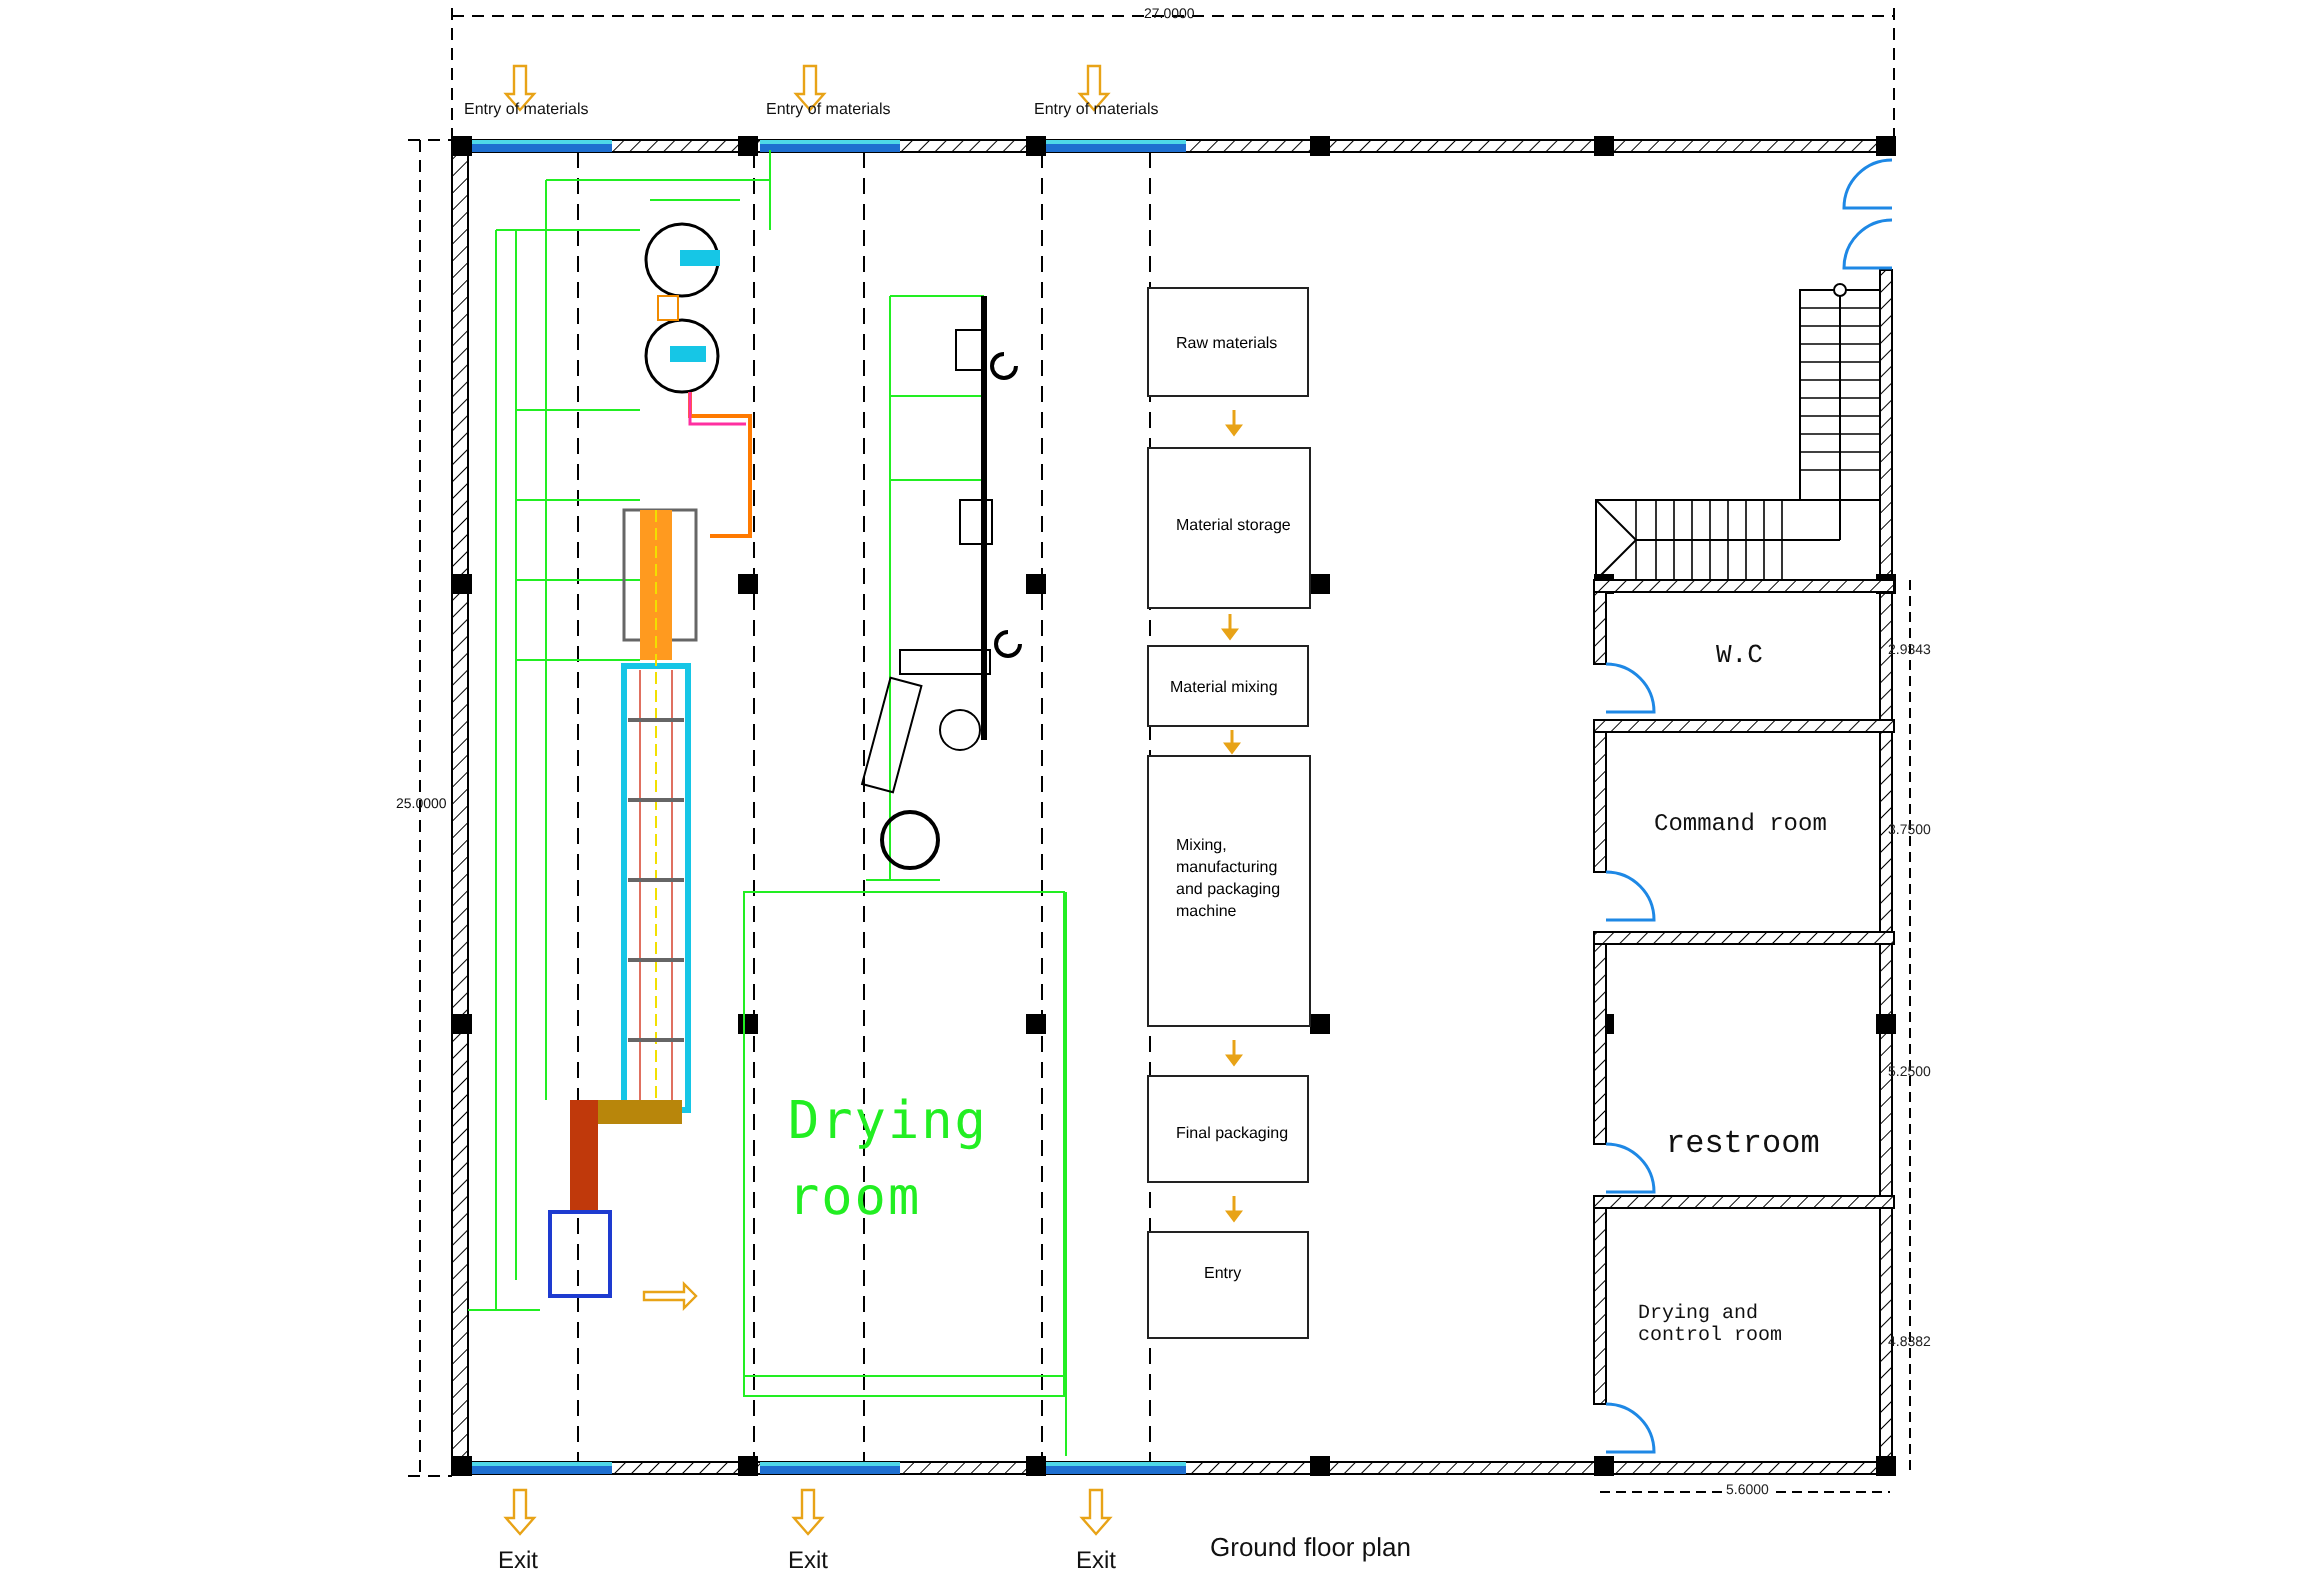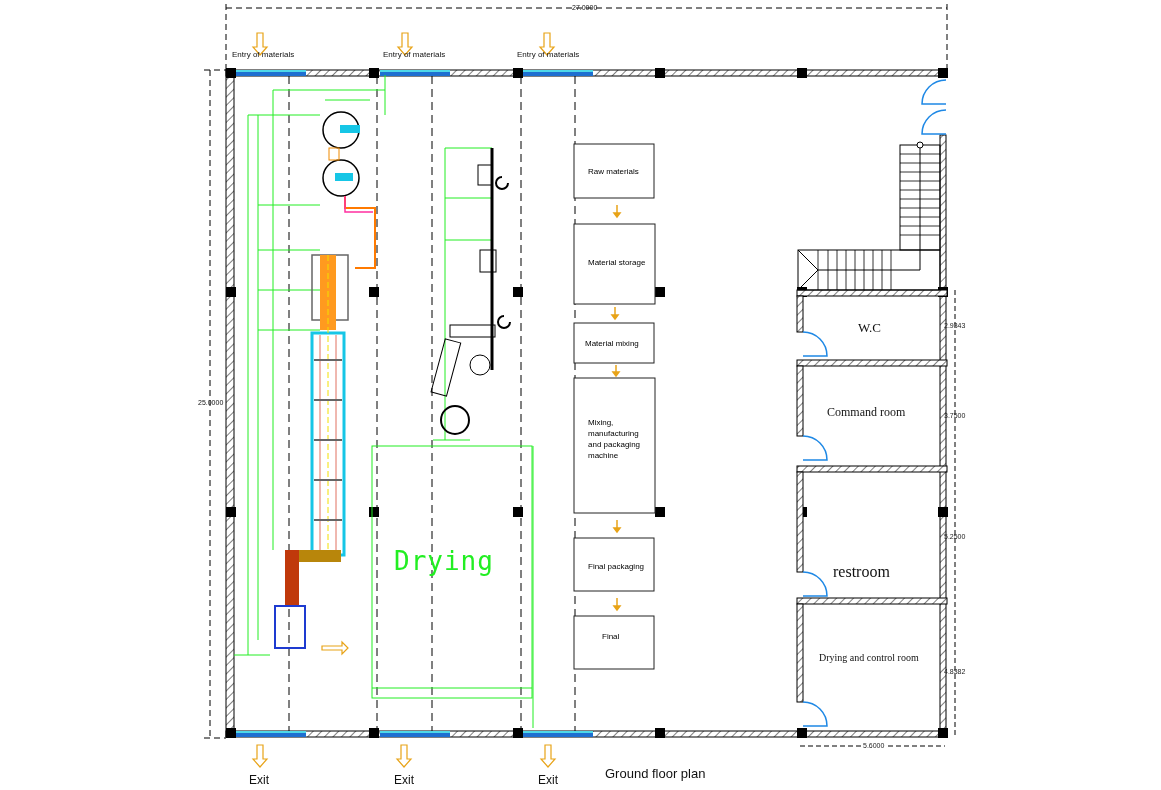--- a/index.html
+++ b/index.html
@@ -2,21 +2,21 @@
 <html><head>
 <meta charset="utf-8">
 <style>
   html,body{margin:0;padding:0;background:#fff;}
   body{width:1161px;height:790px;position:relative;overflow:hidden;font-family:"Liberation Sans",sans-serif;}
   #plan{position:absolute;left:0;top:0;width:1161px;height:790px;}
   .lbl{position:absolute;font-family:"Liberation Sans",sans-serif;color:#111;white-space:nowrap;}
   .sm{font-size:8px;margin-top:32px;}
   .dim{font-size:7px;color:#222;}
   .box-lbl{font-size:8px;position:absolute;line-height:11px;}
-  .room-lbl{position:absolute;color:#111;font-family:Liberation Serif, serif;}
+  .room-lbl{position:absolute;color:#111;font-family:Liberation Mono, monospace;}
   .dry{position:absolute;font-family:"DejaVu Sans Mono",monospace;color:#22ee22;font-size:26px;line-height:38px;letter-spacing:1px;}
 </style>
 </head>
 <body>
 
 <svg id="plan" viewBox="0 0 1161 790" xmlns="http://www.w3.org/2000/svg">
   <defs>
     <pattern id="hatch" width="6" height="6" patternUnits="userSpaceOnUse" patternTransform="rotate(45)">
       <rect width="6" height="6" fill="#fff"></rect>
       <line x1="0" y1="0" x2="0" y2="6" stroke="#000" stroke-width="1"></line>
@@ -261,28 +261,29 @@
 <div class="lbl sm" style="left:383px;top:18px;">Entry of materials</div>
 <div class="lbl sm" style="left:517px;top:18px;">Entry of materials</div>
 
 <div class="lbl" style="left:249px;top:773px;font-size:12px;">Exit</div>
 <div class="lbl" style="left:394px;top:773px;font-size:12px;">Exit</div>
 <div class="lbl" style="left:538px;top:773px;font-size:12px;">Exit</div>
 <div class="lbl" style="left:605px;top:766px;font-size:13px;">Ground floor plan</div>
 
 <div class="dry" style="left:394px;top:542px;">
   <div>Drying</div>
+  <div>room</div>
 </div>
 
 <div class="box-lbl" style="left:588px;top:166px;text-align:center;">Raw materials</div>
 <div class="box-lbl" style="left:588px;top:257px;">Material storage</div>
 <div class="box-lbl" style="left:585px;top:338px;">Material mixing</div>
 <div class="box-lbl" style="left:588px;top:417px;width:62px;white-space:normal;">Mixing, manufacturing and packaging machine</div>
 <div class="box-lbl" style="left:588px;top:561px;">Final packaging</div>
-<div class="box-lbl" style="left:602px;top:631px;">Final</div>
+<div class="box-lbl" style="left:602px;top:631px;">Entry</div>
 
 <div class="room-lbl" style="left:858px;top:320px;font-size:13px;">W.C</div>
 <div class="room-lbl" style="left:827px;top:405px;font-size:12px;">Command room</div>
 <div class="room-lbl" style="left:833px;top:527px;font-size:16px;margin-top:36px;">restroom</div>
 <div class="room-lbl" style="left:819px;top:652px;font-size:10px;width:105px;white-space:normal;line-height:11px;">Drying and control room</div>
 
 <div class="lbl dim" style="left:944px;top:322px;">2.9343</div>
 <div class="lbl dim" style="left:944px;top:412px;">3.7500</div>
 <div class="lbl dim" style="left:944px;top:533px;">5.2500</div>
 <div class="lbl dim" style="left:944px;top:668px;">4.8382</div>

